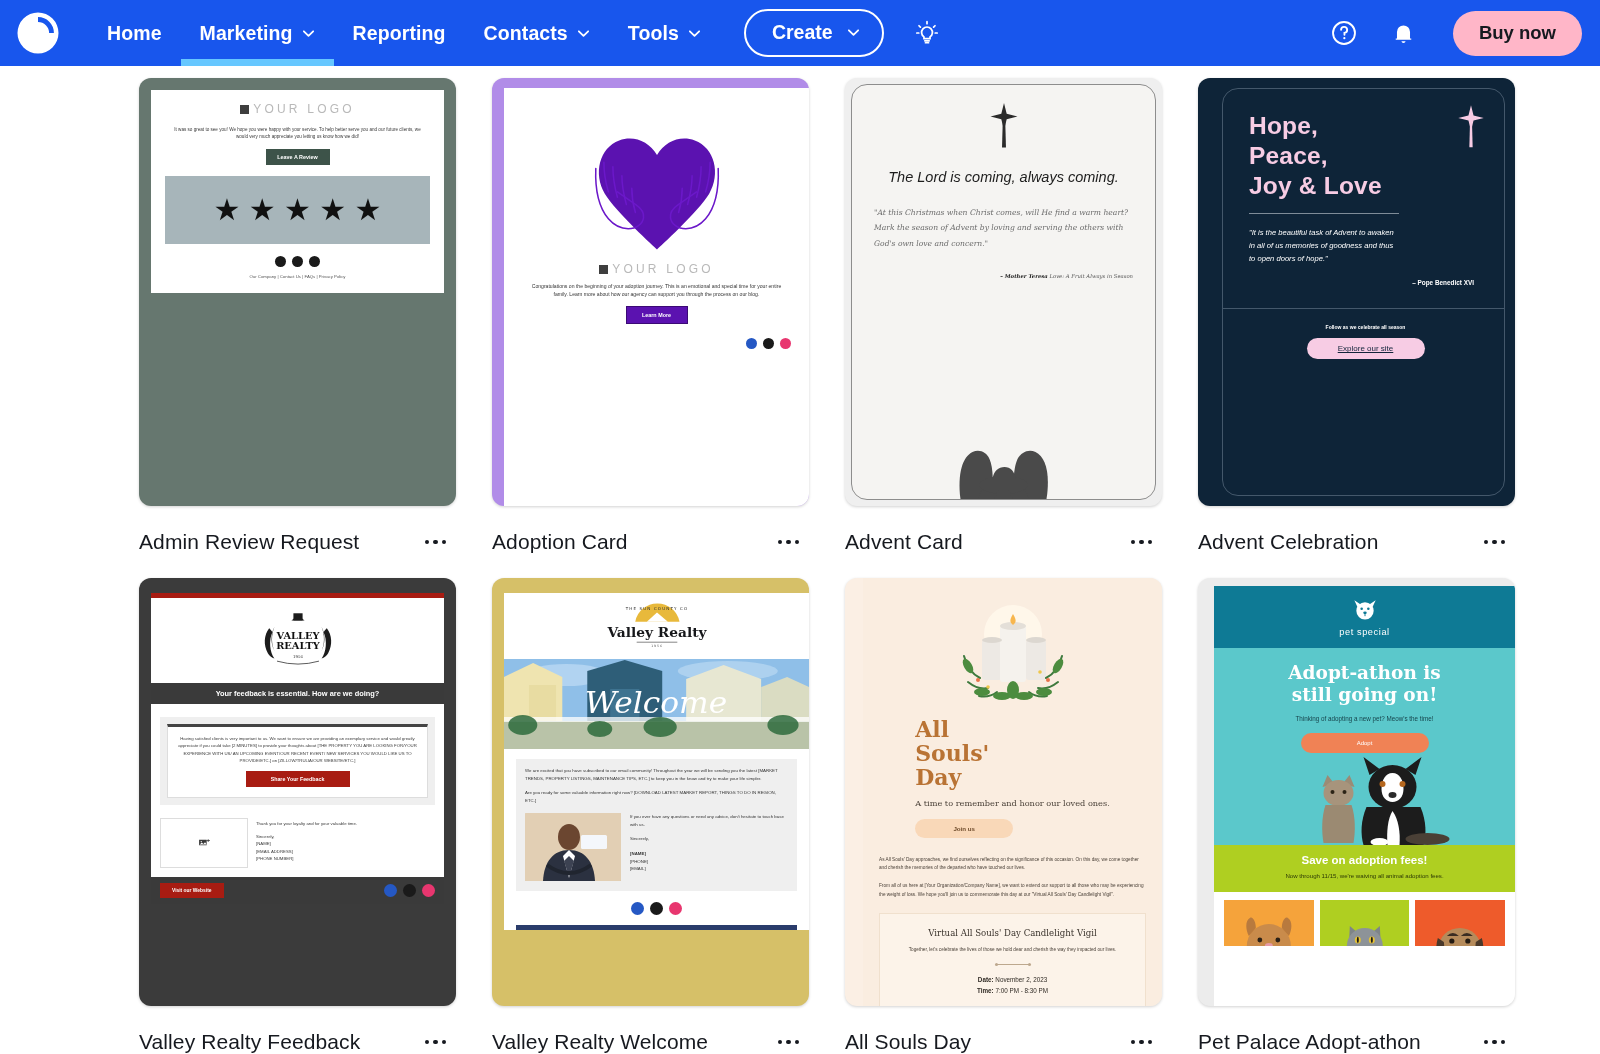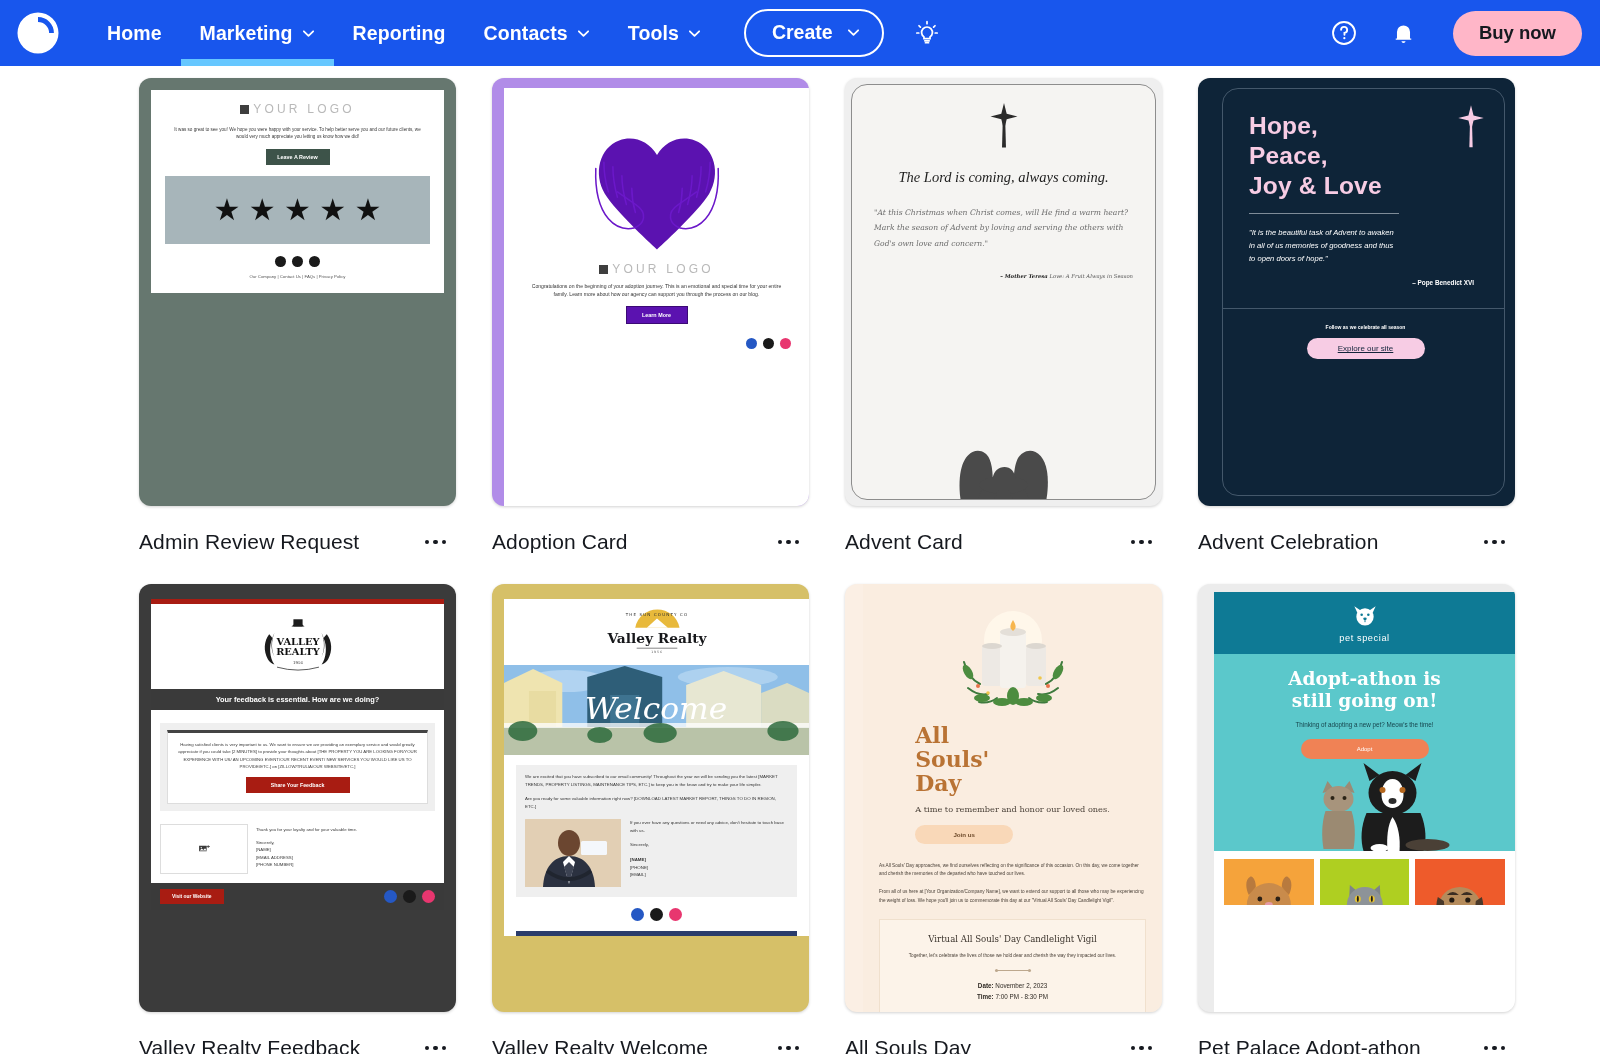--- a/index.html
+++ b/index.html
@@ -78,21 +78,21 @@
     width: 317px; height: 428px;
     border-radius: 12px;
     overflow: hidden;
     position: relative;
     cursor: pointer;
     box-shadow: 0 1px 3px rgba(0,0,0,.18);
     background: #fff;
   }
   .tile-footer {
     display: flex; align-items: center; justify-content: space-between;
-    padding: 24px 2px 30px 0;
+    padding: 24px 2px 24px 0;
   }
   .tile-title { font-size: 21px; color: #16191f; font-weight: 400; letter-spacing: .1px; }
   .dots { display: flex; gap: 4px; padding: 6px 8px; cursor: pointer; }
   .dots i { width: 4.5px; height: 4.5px; background: #16191f; border-radius: 50%; display: block; }
 
   
   .logo-row { display:flex; align-items:center; justify-content:center; gap:4px; }
   .logo-sq { width: 9px; height: 9px; background: #3e3e3e; display:inline-block; }
   .logo-txt { font-size: 12px; letter-spacing: 3.2px; color: #b9b9b9; font-weight: 400; }
   .soc { display:flex; gap:6px; justify-content:center; align-items:center; }
@@ -112,21 +112,21 @@
   .t2-inner { background:#fff; padding: 10px 14px 12px; height: 100%; }
   .t2-body { font-size:5.1px; color:#343434; text-align:center; line-height:1.6; margin: 6px 6px 0; }
   .t2-btn { background:#5B12B0; color:#fff; font-size:5.4px; font-weight:700; text-align:center;
             padding:5px 0; width:62px; margin: 8px auto 0; border:1px solid #3b0a75;}
 
   
   .t3 { background: #EFEFEF; padding: 6px; }
   .t3-inner { background: #F5F4F2; border:1px solid #8d8d8d; border-radius:16px; height:100%;
               padding: 14px 22px; position:relative; overflow:hidden; }
   .t3-star { text-align:center; font-size: 26px; color:#2b2b2b; line-height: .8; margin-top: 4px;}
-  .t3-head { font-family:Liberation Serif, serif; font-style: italic; font-size: 14.5px; color:#1d1d1d;
+  .t3-head { font-family:Liberation Sans, sans-serif; font-style: italic; font-size: 14.5px; color:#1d1d1d;
              text-align:center; line-height: 1.5; margin-top: 16px; }
   .t3-quote { font-family:"DejaVu Serif", serif; font-style: italic; font-size: 7.6px; color:#6b6b6b;
               line-height: 2.05; margin-top: 16px; }
   .t3-attr { font-family:"DejaVu Serif", serif; font-style: italic; font-size: 5.3px; color:#555;
              text-align:right; margin-top: 22px; }
   .t3-attr b { color:#222; }
   .t3-scene { position:absolute; left:0; right:0; bottom:0; height: 72px; }
 
   
   .t4 { background: #0E2438; padding: 10px 10px 10px 24px; position:relative; }
@@ -676,20 +676,24 @@
               <circle cx="143" cy="31" r="3" fill="#b5671e"></circle>
                 <circle cx="163" cy="31" r="3" fill="#b5671e"></circle>
               <ellipse cx="153" cy="42" rx="4" ry="3" fill="#2b2b2b"></ellipse>
               <path d="M127 54c-6 14-6 28-3 38h60c3-10 3-24-3-38z" fill="#1c1c1c"></path>
               <path d="M153 58c-5 8-6 22-5 34h12c1-12-1-26-7-34z" fill="#ffffff"></path>
               <ellipse cx="188" cy="86" rx="22" ry="6" fill="#4a4036"></ellipse>
               <ellipse cx="140" cy="89" rx="9" ry="4" fill="#ffffff"></ellipse>
             </svg>
           </div>
         </div>
+        <div class="t8-green">
+          <div class="t8-gh">Save on adoption fees!</div>
+          <div class="t8-gp">Now through 11/15, we're waiving all animal adoption fees.</div>
+        </div>
         <div class="t8-tiles">
           <div style="background:#F5A33B">
             <svg viewBox="0 0 80 46" width="100%" height="46" preserveAspectRatio="xMidYMax meet">
               <ellipse cx="40" cy="46" rx="22" ry="22" fill="#C98B4B"></ellipse>
               <path d="M20 36c-4-8-3-16 1-18 3-2 6 4 6 10zM60 36c4-8 3-16-1-18-3-2-6 4-6 10z" fill="#B87A3E"></path>
               <circle cx="31" cy="40" r="2.4" fill="#2b2016"></circle>
                 <circle cx="49" cy="40" r="2.4" fill="#2b2016"></circle>
               <ellipse cx="40" cy="46" rx="4" ry="3" fill="#E59AA6"></ellipse>
             </svg>
           </div>

